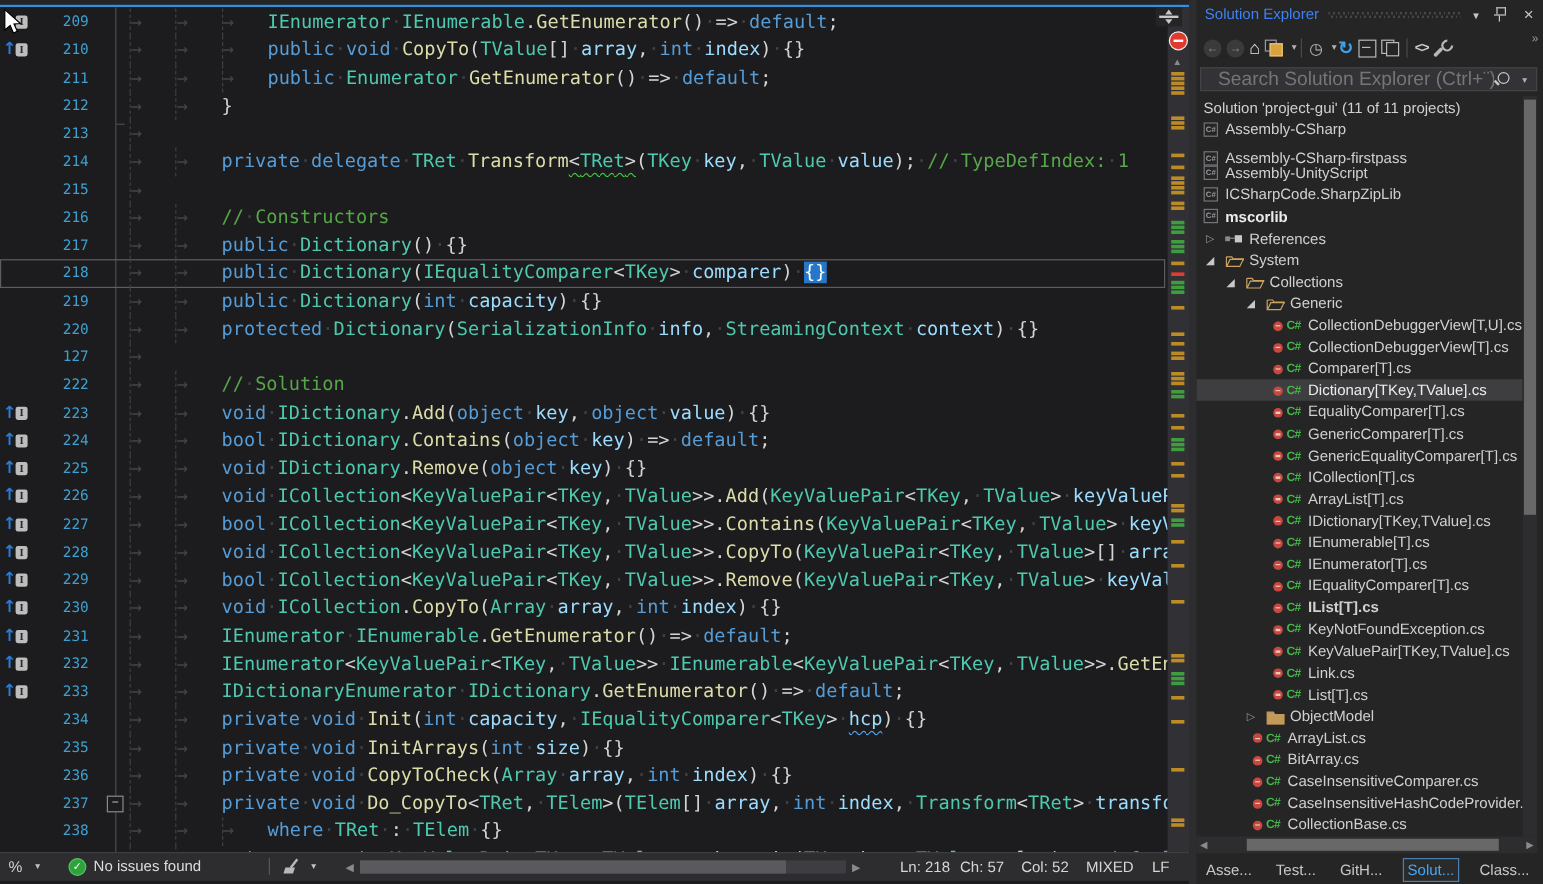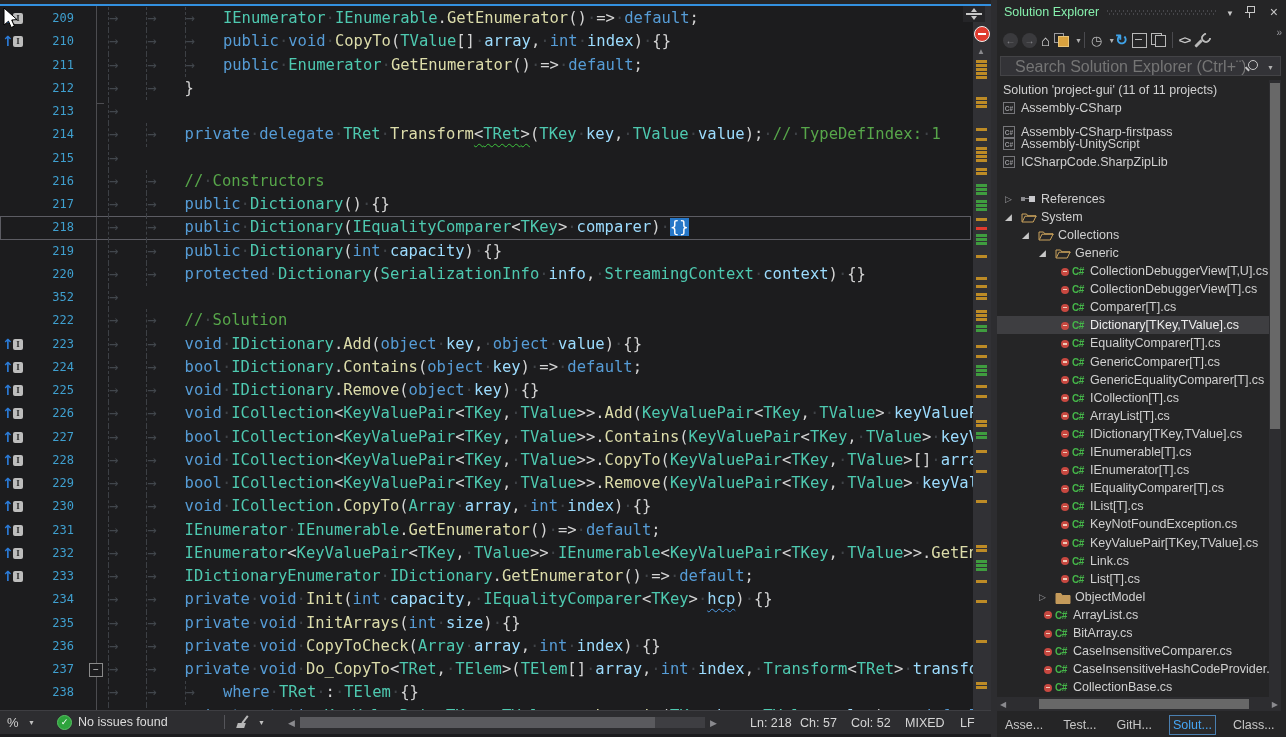--- a/index.html
+++ b/index.html
@@ -60,21 +60,21 @@
   #hs-left{position:absolute;left:288px;top:7px;color:#8a8a8e;font-size:9px;}
   #hs-track{position:absolute;left:300px;top:6px;width:405px;height:11px;background:#3e3e42;}
   #hs-thumb{position:absolute;left:0;top:0;width:355px;height:11px;background:#5a5a5e;}
   #hs-right{position:absolute;left:710px;top:7px;color:#8a8a8e;font-size:9px;}
   .sb-pos{position:absolute;top:5px;color:#d6d6d6;font-size:12.5px;}
   
   #splitter{position:absolute;left:991px;top:0;width:6px;height:737px;background:#2d2d30;}
   
   #solexp{position:absolute;left:997px;top:0;width:289px;height:737px;background:#252526;}
   #se-title{position:absolute;left:0;top:0;width:289px;height:25px;}
-  #se-title-text{position:absolute;left:7px;top:5px;color:#86efac;font-size:12.5px;}
+  #se-title-text{position:absolute;left:7px;top:5px;color:#3b82f6;font-size:12.5px;}
   #se-grip{position:absolute;left:110px;top:10px;width:110px;height:5px;
     background:repeating-linear-gradient(90deg,#46464a 0 1.5px,transparent 1.5px 4px),
                repeating-linear-gradient(90deg,transparent 0 2px,#46464a 2px 3.5px,transparent 3.5px 4px);
     background-size:100% 2px;background-position:0 0,0 3px;background-repeat:no-repeat,no-repeat;}
   #se-win-caret{position:absolute;right:52px;top:9px;color:#c8c8c8;font-size:8px;}
   #se-pin{position:absolute;right:30px;top:5px;width:12px;height:14px;}
   #se-pin .head{position:absolute;left:3px;top:1px;width:6px;height:5px;border:1px solid #c8c8c8;border-bottom:none;}
   #se-pin .base{position:absolute;left:1px;top:7px;width:10px;height:1px;background:#c8c8c8;}
   #se-pin .stem{position:absolute;left:5px;top:8px;width:1px;height:5px;background:#c8c8c8;}
   #se-close{position:absolute;right:8px;top:4px;color:#c8c8c8;font-size:14px;}
@@ -146,21 +146,21 @@
       <div class="code-row" style="top: 47.5px;"><span class="ln">211</span><span class="codeln"><span class="ind">→</span><span class="ind">→</span><span class="ind">→</span><span class="c-k">public</span><span class="ws">·</span><span class="c-t">Enumerator</span><span class="ws">·</span><span class="c-m">GetEnumerator</span><span class="c-p">()</span><span class="ws">·</span><span class="c-p">=&gt;</span><span class="ws">·</span><span class="c-k">default</span><span class="c-p">;</span></span></div>
       <div class="code-row" style="top: 70.75px;"><span class="ln">212</span><span class="codeln"><span class="ind">→</span><span class="ind">→</span><span class="c-p">}</span></span></div>
       <div class="code-row" style="top: 94px;"><span class="ln">213</span><span class="codeln"><span class="ind">→</span><span class="ind"></span></span></div>
       <div class="code-row" style="top: 117.25px;"><span class="ln">214</span><span class="codeln"><span class="ind">→</span><span class="ind">→</span><span class="c-k">private</span><span class="ws">·</span><span class="c-k">delegate</span><span class="ws">·</span><span class="c-t">TRet</span><span class="ws">·</span><span class="c-m">Transform</span><span class="c-p sqg">&lt;</span><span class="c-t sqg">TRet</span><span class="c-p sqg">&gt;</span><span class="c-p">(</span><span class="c-t">TKey</span><span class="ws">·</span><span class="c-v">key</span><span class="c-p">,</span><span class="ws">·</span><span class="c-t">TValue</span><span class="ws">·</span><span class="c-v">value</span><span class="c-p">);</span><span class="ws">·</span><span class="c-c">//</span><span class="ws">·</span><span class="c-c">TypeDefIndex:</span><span class="ws">·</span><span class="c-c">1</span></span></div>
       <div class="code-row" style="top: 140.5px;"><span class="ln">215</span><span class="codeln"><span class="ind">→</span><span class="ind"></span></span></div>
       <div class="code-row" style="top: 163.75px;"><span class="ln">216</span><span class="codeln"><span class="ind">→</span><span class="ind">→</span><span class="c-c">//</span><span class="ws">·</span><span class="c-c">Constructors</span></span></div>
       <div class="code-row" style="top: 187px;"><span class="ln">217</span><span class="codeln"><span class="ind">→</span><span class="ind">→</span><span class="c-k">public</span><span class="ws">·</span><span class="c-t">Dictionary</span><span class="c-p">()</span><span class="ws">·</span><span class="c-p">{}</span></span></div>
       <div class="code-row cur" style="top: 210.25px;"><span class="ln">218</span><span class="codeln"><span class="ind">→</span><span class="ind">→</span><span class="c-k">public</span><span class="ws">·</span><span class="c-t">Dictionary</span><span class="c-p">(</span><span class="c-t">IEqualityComparer</span><span class="c-p">&lt;</span><span class="c-t">TKey</span><span class="c-p">&gt;</span><span class="ws">·</span><span class="c-v">comparer</span><span class="c-p">)</span><span class="ws">·</span><span class="c-sel">{}</span></span></div>
       <div class="code-row" style="top: 233.5px;"><span class="ln">219</span><span class="codeln"><span class="ind">→</span><span class="ind">→</span><span class="c-k">public</span><span class="ws">·</span><span class="c-t">Dictionary</span><span class="c-p">(</span><span class="c-k">int</span><span class="ws">·</span><span class="c-v">capacity</span><span class="c-p">)</span><span class="ws">·</span><span class="c-p">{}</span></span></div>
       <div class="code-row" style="top: 256.75px;"><span class="ln">220</span><span class="codeln"><span class="ind">→</span><span class="ind">→</span><span class="c-k">protected</span><span class="ws">·</span><span class="c-t">Dictionary</span><span class="c-p">(</span><span class="c-t">SerializationInfo</span><span class="ws">·</span><span class="c-v">info</span><span class="c-p">,</span><span class="ws">·</span><span class="c-t">StreamingContext</span><span class="ws">·</span><span class="c-v">context</span><span class="c-p">)</span><span class="ws">·</span><span class="c-p">{}</span></span></div>
-      <div class="code-row" style="top: 280px;"><span class="ln">352</span><span class="codeln"><span class="ind">→</span><span class="ind"></span></span></div>
+      <div class="code-row" style="top: 280px;"><span class="ln">127</span><span class="codeln"><span class="ind">→</span><span class="ind"></span></span></div>
       <div class="code-row" style="top: 303.25px;"><span class="ln">222</span><span class="codeln"><span class="ind">→</span><span class="ind">→</span><span class="c-c">//</span><span class="ws">·</span><span class="c-c">Solution</span></span></div>
       <div class="code-row" style="top: 326.5px;"><span class="mi-arrow">↑</span><span class="mi-box">I</span><span class="ln">223</span><span class="codeln"><span class="ind">→</span><span class="ind">→</span><span class="c-k">void</span><span class="ws">·</span><span class="c-t">IDictionary</span><span class="c-p">.</span><span class="c-m">Add</span><span class="c-p">(</span><span class="c-k">object</span><span class="ws">·</span><span class="c-v">key</span><span class="c-p">,</span><span class="ws">·</span><span class="c-k">object</span><span class="ws">·</span><span class="c-v">value</span><span class="c-p">)</span><span class="ws">·</span><span class="c-p">{}</span></span></div>
       <div class="code-row" style="top: 349.75px;"><span class="mi-arrow">↑</span><span class="mi-box">I</span><span class="ln">224</span><span class="codeln"><span class="ind">→</span><span class="ind">→</span><span class="c-k">bool</span><span class="ws">·</span><span class="c-t">IDictionary</span><span class="c-p">.</span><span class="c-m">Contains</span><span class="c-p">(</span><span class="c-k">object</span><span class="ws">·</span><span class="c-v">key</span><span class="c-p">)</span><span class="ws">·</span><span class="c-p">=&gt;</span><span class="ws">·</span><span class="c-k">default</span><span class="c-p">;</span></span></div>
       <div class="code-row" style="top: 373px;"><span class="mi-arrow">↑</span><span class="mi-box">I</span><span class="ln">225</span><span class="codeln"><span class="ind">→</span><span class="ind">→</span><span class="c-k">void</span><span class="ws">·</span><span class="c-t">IDictionary</span><span class="c-p">.</span><span class="c-m">Remove</span><span class="c-p">(</span><span class="c-k">object</span><span class="ws">·</span><span class="c-v">key</span><span class="c-p">)</span><span class="ws">·</span><span class="c-p">{}</span></span></div>
       <div class="code-row" style="top: 396.25px;"><span class="mi-arrow">↑</span><span class="mi-box">I</span><span class="ln">226</span><span class="codeln"><span class="ind">→</span><span class="ind">→</span><span class="c-k">void</span><span class="ws">·</span><span class="c-t">ICollection</span><span class="c-p">&lt;</span><span class="c-t">KeyValuePair</span><span class="c-p">&lt;</span><span class="c-t">TKey</span><span class="c-p">,</span><span class="ws">·</span><span class="c-t">TValue</span><span class="c-p">&gt;&gt;.</span><span class="c-m">Add</span><span class="c-p">(</span><span class="c-t">KeyValuePair</span><span class="c-p">&lt;</span><span class="c-t">TKey</span><span class="c-p">,</span><span class="ws">·</span><span class="c-t">TValue</span><span class="c-p">&gt;</span><span class="ws">·</span><span class="c-v">keyValuePair</span></span></div>
       <div class="code-row" style="top: 419.5px;"><span class="mi-arrow">↑</span><span class="mi-box">I</span><span class="ln">227</span><span class="codeln"><span class="ind">→</span><span class="ind">→</span><span class="c-k">bool</span><span class="ws">·</span><span class="c-t">ICollection</span><span class="c-p">&lt;</span><span class="c-t">KeyValuePair</span><span class="c-p">&lt;</span><span class="c-t">TKey</span><span class="c-p">,</span><span class="ws">·</span><span class="c-t">TValue</span><span class="c-p">&gt;&gt;.</span><span class="c-m">Contains</span><span class="c-p">(</span><span class="c-t">KeyValuePair</span><span class="c-p">&lt;</span><span class="c-t">TKey</span><span class="c-p">,</span><span class="ws">·</span><span class="c-t">TValue</span><span class="c-p">&gt;</span><span class="ws">·</span><span class="c-v">keyValuePair</span></span></div>
       <div class="code-row" style="top: 442.75px;"><span class="mi-arrow">↑</span><span class="mi-box">I</span><span class="ln">228</span><span class="codeln"><span class="ind">→</span><span class="ind">→</span><span class="c-k">void</span><span class="ws">·</span><span class="c-t">ICollection</span><span class="c-p">&lt;</span><span class="c-t">KeyValuePair</span><span class="c-p">&lt;</span><span class="c-t">TKey</span><span class="c-p">,</span><span class="ws">·</span><span class="c-t">TValue</span><span class="c-p">&gt;&gt;.</span><span class="c-m">CopyTo</span><span class="c-p">(</span><span class="c-t">KeyValuePair</span><span class="c-p">&lt;</span><span class="c-t">TKey</span><span class="c-p">,</span><span class="ws">·</span><span class="c-t">TValue</span><span class="c-p">&gt;[]</span><span class="ws">·</span><span class="c-v">array</span></span></div>
       <div class="code-row" style="top: 466px;"><span class="mi-arrow">↑</span><span class="mi-box">I</span><span class="ln">229</span><span class="codeln"><span class="ind">→</span><span class="ind">→</span><span class="c-k">bool</span><span class="ws">·</span><span class="c-t">ICollection</span><span class="c-p">&lt;</span><span class="c-t">KeyValuePair</span><span class="c-p">&lt;</span><span class="c-t">TKey</span><span class="c-p">,</span><span class="ws">·</span><span class="c-t">TValue</span><span class="c-p">&gt;&gt;.</span><span class="c-m">Remove</span><span class="c-p">(</span><span class="c-t">KeyValuePair</span><span class="c-p">&lt;</span><span class="c-t">TKey</span><span class="c-p">,</span><span class="ws">·</span><span class="c-t">TValue</span><span class="c-p">&gt;</span><span class="ws">·</span><span class="c-v">keyValuePair</span></span></div>
       <div class="code-row" style="top: 489.25px;"><span class="mi-arrow">↑</span><span class="mi-box">I</span><span class="ln">230</span><span class="codeln"><span class="ind">→</span><span class="ind">→</span><span class="c-k">void</span><span class="ws">·</span><span class="c-t">ICollection</span><span class="c-p">.</span><span class="c-m">CopyTo</span><span class="c-p">(</span><span class="c-t">Array</span><span class="ws">·</span><span class="c-v">array</span><span class="c-p">,</span><span class="ws">·</span><span class="c-k">int</span><span class="ws">·</span><span class="c-v">index</span><span class="c-p">)</span><span class="ws">·</span><span class="c-p">{}</span></span></div>
       <div class="code-row" style="top: 512.5px;"><span class="mi-arrow">↑</span><span class="mi-box">I</span><span class="ln">231</span><span class="codeln"><span class="ind">→</span><span class="ind">→</span><span class="c-t">IEnumerator</span><span class="ws">·</span><span class="c-t">IEnumerable</span><span class="c-p">.</span><span class="c-m">GetEnumerator</span><span class="c-p">()</span><span class="ws">·</span><span class="c-p">=&gt;</span><span class="ws">·</span><span class="c-k">default</span><span class="c-p">;</span></span></div>
@@ -330,20 +330,24 @@
         <span class="lbl" style="left: 24px;">Assembly-CSharp-firstpass</span>
       </div>
       <div class="tree-row" style="top: 55.3px;">
         <span class="ic-proj" style="left: 6px;">C#</span>
         <span class="lbl" style="left: 24px;">Assembly-UnityScript</span>
       </div>
       <div class="tree-row" style="top: 73.4px;">
         <span class="ic-proj" style="left: 6px;">C#</span>
         <span class="lbl" style="left: 24px;">ICSharpCode.SharpZipLib</span>
       </div>
+      <div class="tree-row" style="top: 91.5px;">
+        <span class="ic-proj" style="left: 6px;">C#</span>
+        <span class="lbl" style="left: 24px; font-weight: bold; color: rgb(236, 236, 236);">mscorlib</span>
+      </div>
       <div class="tree-row" style="top: 109.6px;">
         <span class="exp hollow" style="left: 8px;">▷</span>
         <span class="ic-refs" style="left: 24px;">
           <i class="sq1"></i>
           <i class="dash"></i>
           <i class="sq2"></i>
         </span>
         <span class="lbl" style="left: 44px;">References</span>
       </div>
       <div class="tree-row" style="top: 127.7px;">
@@ -431,21 +435,21 @@
         <span class="lbl" style="left: 93px;">IEnumerator[T].cs</span>
       </div>
       <div class="tree-row" style="top: 399.2px;">
         <span class="ic-dot" style="left: 64px;"></span>
         <span class="ic-cs" style="left: 75px;">C#</span>
         <span class="lbl" style="left: 93px;">IEqualityComparer[T].cs</span>
       </div>
       <div class="tree-row" style="top: 417.3px;">
         <span class="ic-dot" style="left: 64px;"></span>
         <span class="ic-cs" style="left: 75px;">C#</span>
-        <span class="lbl" style="left: 93px;">IList[T].cs</span>
+        <span class="lbl" style="left: 93px; font-weight: bold;">IList[T].cs</span>
       </div>
       <div class="tree-row" style="top: 435.4px;">
         <span class="ic-dot" style="left: 64px;"></span>
         <span class="ic-cs" style="left: 75px;">C#</span>
         <span class="lbl" style="left: 93px;">KeyNotFoundException.cs</span>
       </div>
       <div class="tree-row" style="top: 453.5px;">
         <span class="ic-dot" style="left: 64px;"></span>
         <span class="ic-cs" style="left: 75px;">C#</span>
         <span class="lbl" style="left: 93px;">KeyValuePair[TKey,TValue].cs</span>

